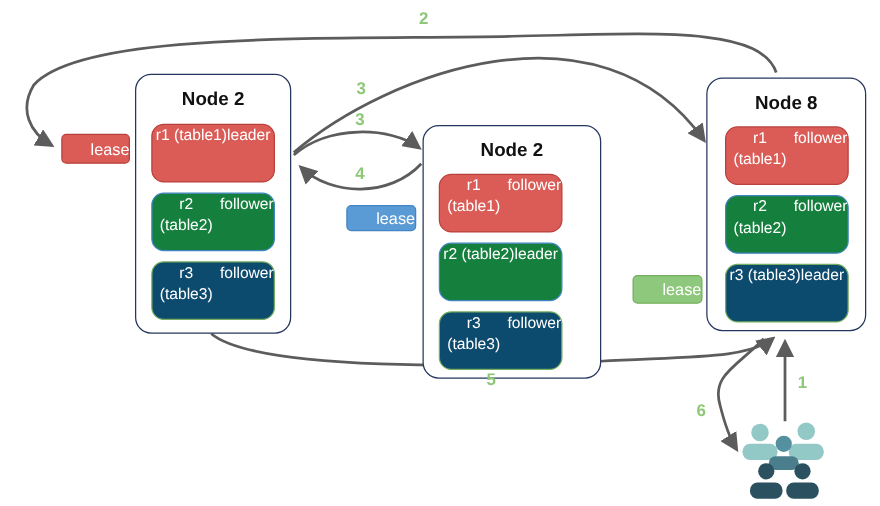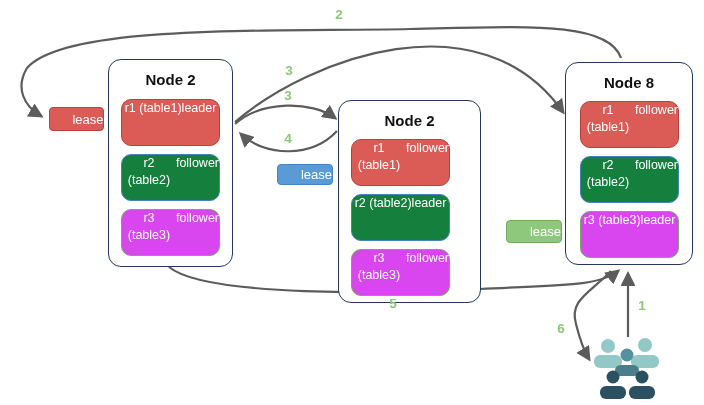--- a/index.html
+++ b/index.html
@@ -18,21 +18,21 @@
     margin-top:11px;
   }
   .replica {
     position:absolute; width:99px; height:47px; border-radius:10px;
     color:#ffffff; font-size:12.5px; text-align:center;
     display:flex; flex-direction:row; justify-content:center;
     line-height:1.32; box-sizing:border-box;
   }
   .replica.red   { background:#db5c56; border:1.6px solid #b8413c; }
   .replica.blue  { background:#15803d; border:1.6px solid #4385c4; }
-  .replica.green { background:#d946ef; border:1.6px solid #74ad5d; }
+  .replica.green { background:#0c4a6e; border:1.6px solid #74ad5d; }
 
   .lease {
     position:absolute; color:#ffffff; font-size:13px;
     display:flex; align-items:center; justify-content:center;
     border-radius:4px; box-sizing:border-box;padding-left:23px;
   }
   .lease.red   { background:#db5c56; border:1.6px solid #b8413c; }
   .lease.blue  { background:#5b9bd5; border:1.6px solid #4385c4; }
   .lease.green { background:#8ec87c; border:1.6px solid #74ad5d; }
 

